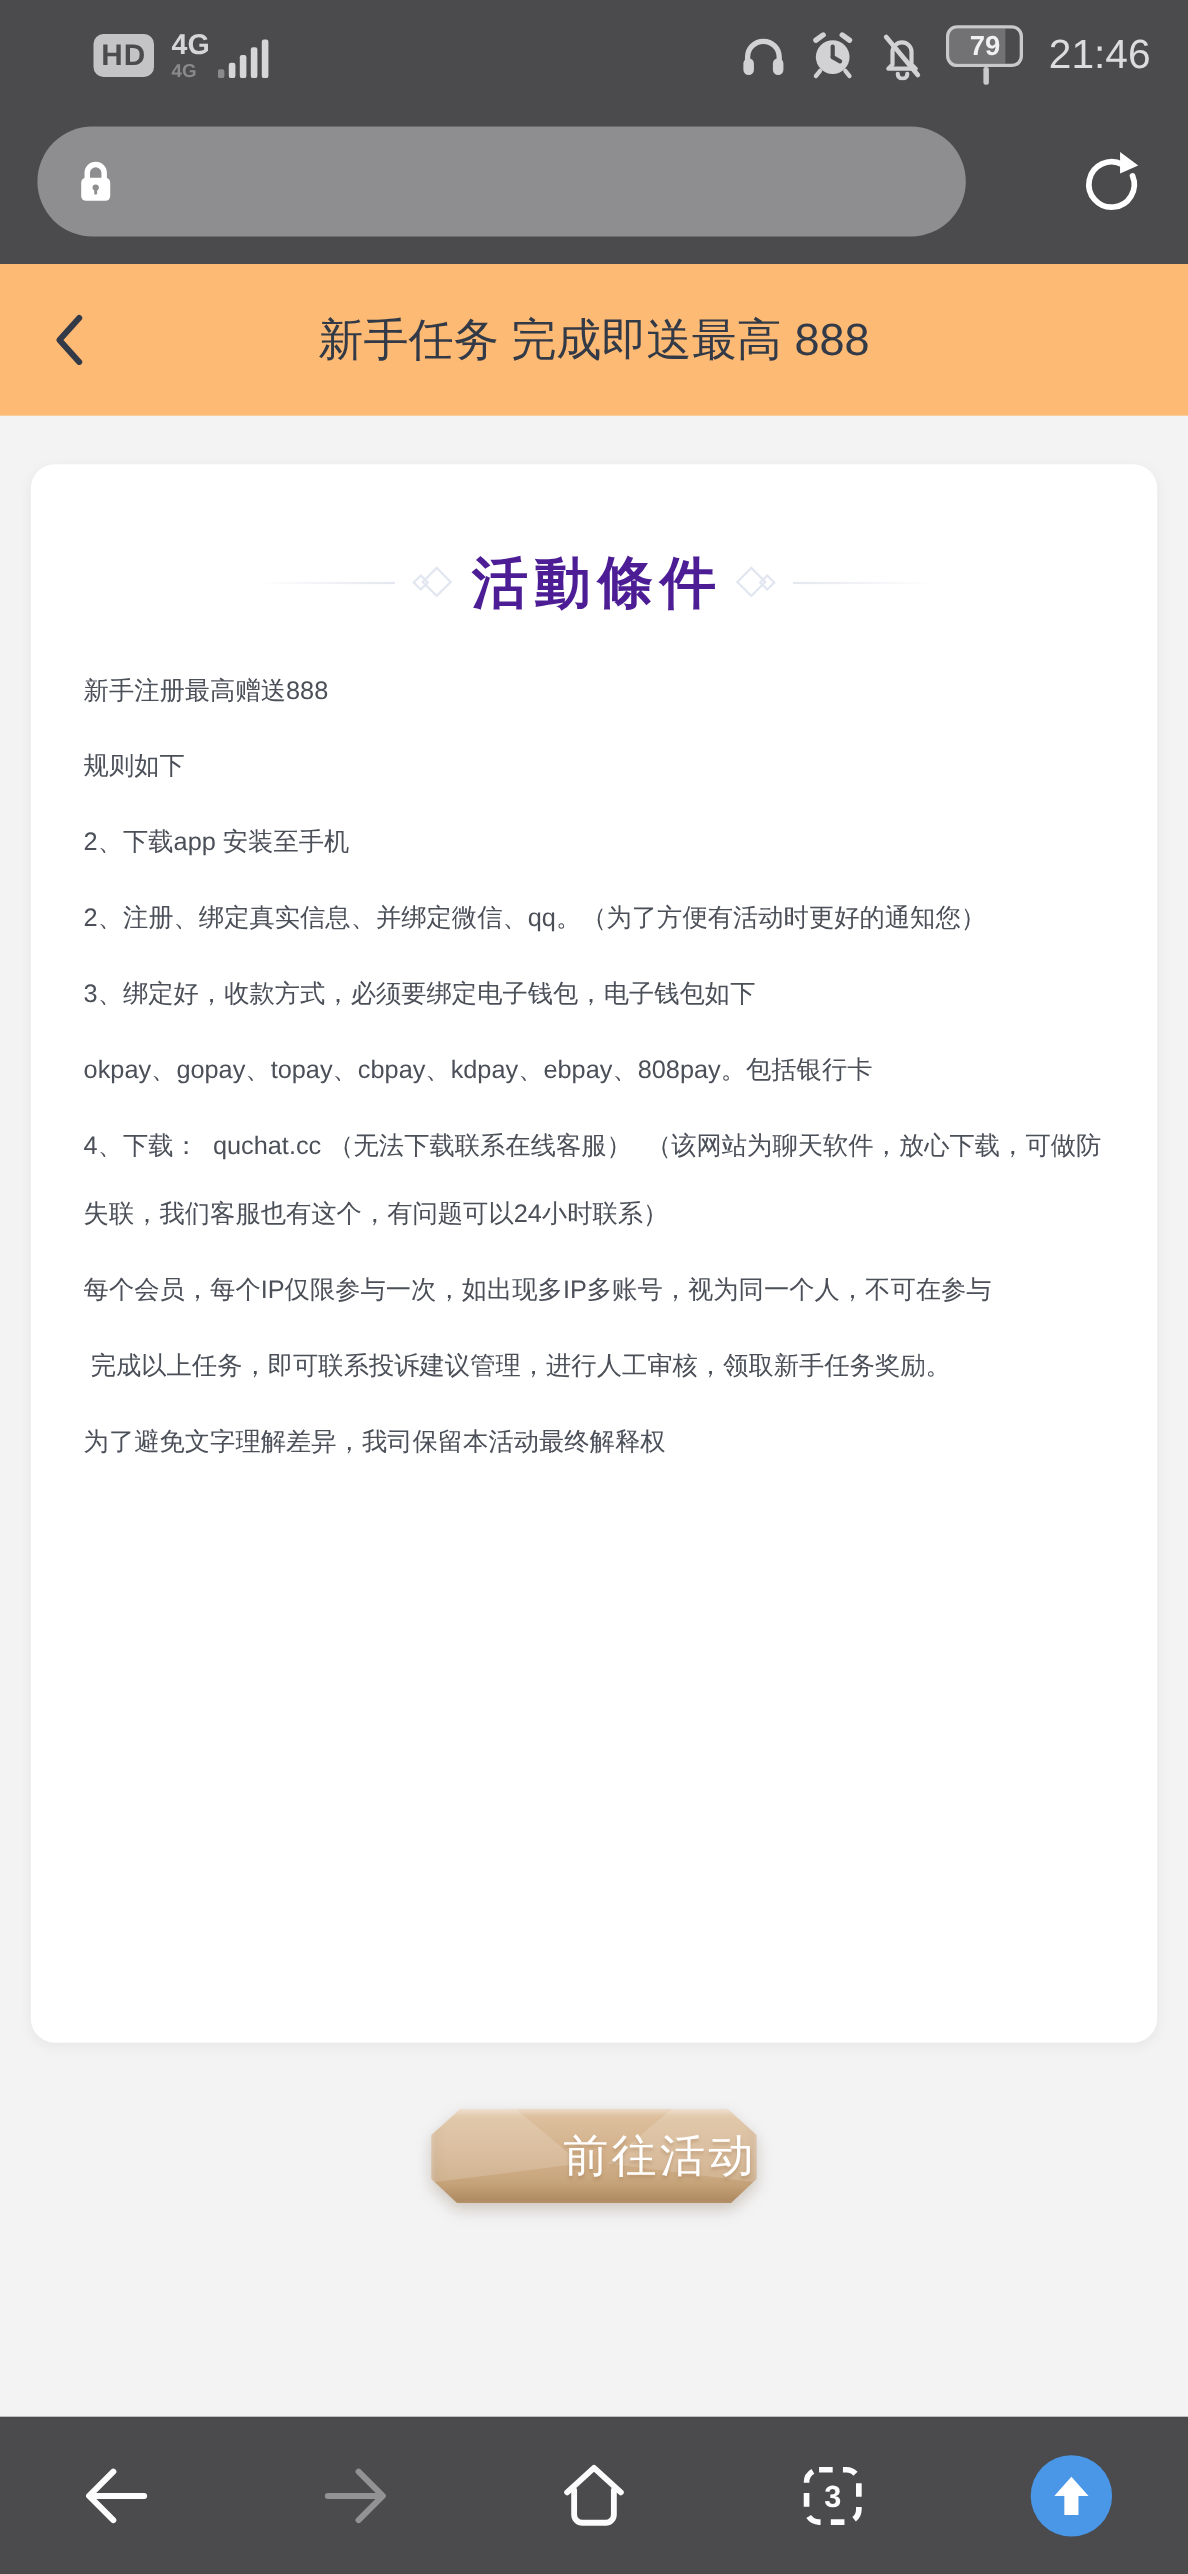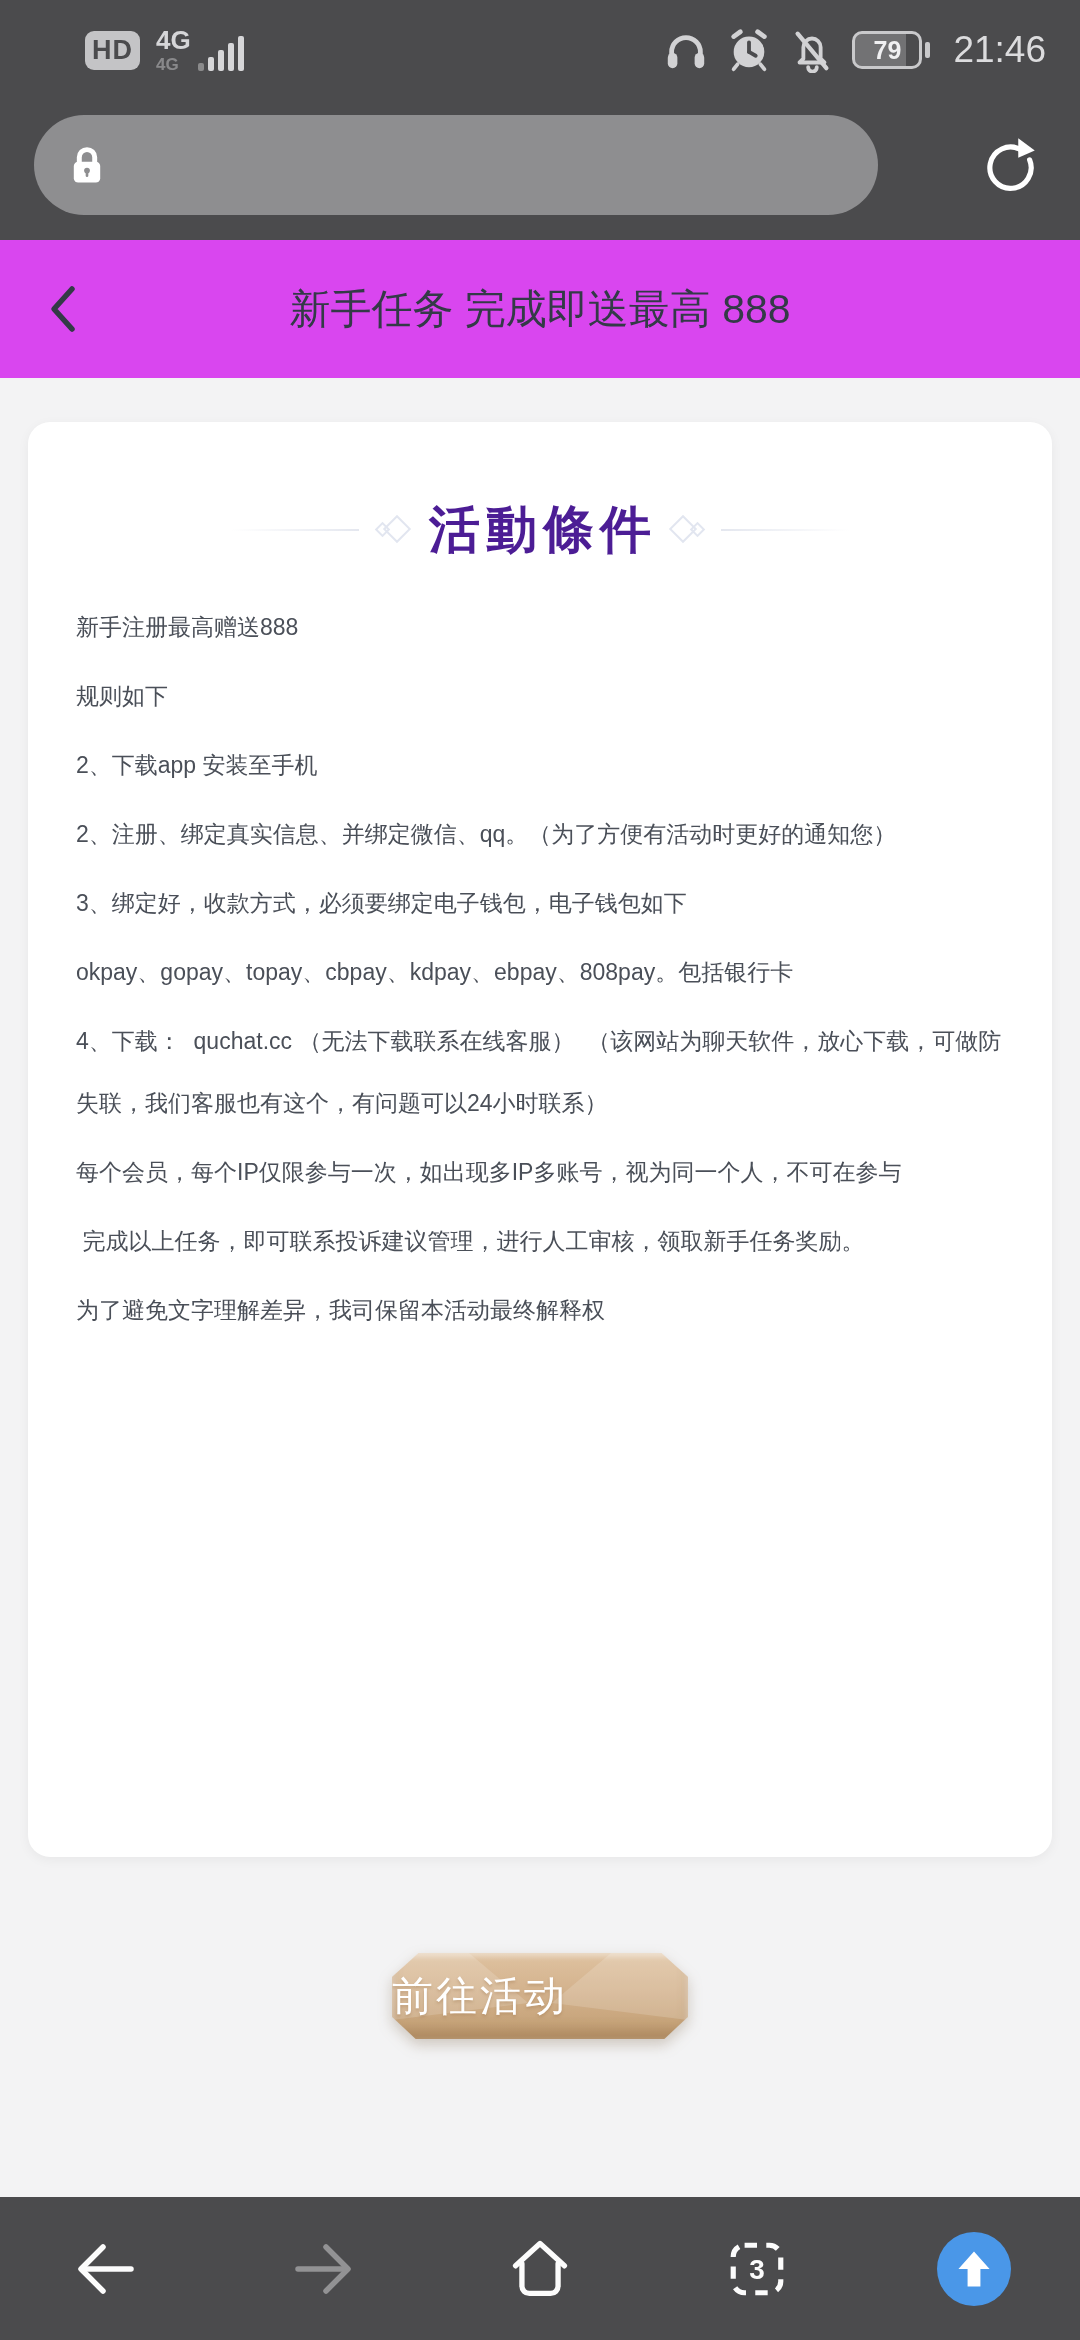--- a/index.html
+++ b/index.html
@@ -24,21 +24,21 @@
   .battery-nub { width:5px; height:16px; background:#c9c9cb; border-radius:2px; margin-left:3px; }
 
   .url-row { position:absolute; top:90px; left:0; width:100%; height:150px; display:flex; align-items:center; padding:0 34px; }
   .url-pill { width:844px; height:100px; background:#8e8e90; border-radius:50px; display:flex; align-items:center; padding:0 34px; overflow:hidden; }
   .url-text { font-size:44px; white-space:nowrap; overflow:hidden; margin-left:22px; }
   .url-domain { color:#ffffff; }
   .url-path { color:#c6c6c8; }
   .refresh-btn { margin-left:auto; width:72px; height:72px; display:flex; align-items:center; justify-content:center; }
 
   
-  .page-header { position:absolute; top:240px; left:0; width:100%; height:138px; background:#d946ef; display:flex; align-items:center; justify-content:center; box-shadow:0 1px 0 #e5e5e6; }
+  .page-header { position:absolute; top:240px; left:0; width:100%; height:138px; background:#fdba74; display:flex; align-items:center; justify-content:center; box-shadow:0 1px 0 #e5e5e6; }
   .back-btn { position:absolute; left:28px; top:0; height:100%; width:70px; display:flex; align-items:center; justify-content:center; }
   .page-title { font-size:41px; color:#333a47; }
 
   
   .content { position:absolute; top:378px; left:0; width:100%; height:1819px; background:#f3f3f4; }
   .card { position:absolute; top:44px; left:28px; width:1024px; height:1435px; background:#ffffff; border-radius:22px; box-shadow:0 3px 12px rgba(0,0,0,.05); padding:0 48px; overflow:hidden; }
   .card-title-row { margin-top:82px; display:flex; align-items:center; justify-content:center; gap:16px; height:52px; }
   .card-title { font-size:51px; font-weight:bold; color:#4c1d95; letter-spacing:6px; margin-right:-6px; }
   .orn-line { width:128px; height:2px; }
   .orn-line.left { background:linear-gradient(90deg, rgba(232,234,240,0), #e4e7ef); }
@@ -47,25 +47,25 @@
   .dia { position:absolute; border:2px solid #e2e6f0; transform:rotate(45deg); }
   .dia-big { width:20px; height:20px; top:8px; left:12px; }
   .dia-small { width:11px; height:11px; top:13px; left:2px; }
   .orn-diamonds.flip { transform:scaleX(-1); }
 
   .card-body { margin-top:40px; }
   .card-body p { font-size:23px; line-height:62px; color:#4a4f58; margin-bottom:7px; white-space:pre-wrap; word-break:break-all; }
 
   
   .go-btn-wrap { position:absolute; top:1539px; left:0; width:100%; display:flex; justify-content:center; filter:drop-shadow(0 6px 7px rgba(110,85,55,.28)); }
-  .go-btn { position:relative; width:296px; height:86px; display:flex; align-items:center; justify-content:flex-start;
+  .go-btn { position:relative; width:296px; height:86px; display:flex; align-items:center; justify-content:flex-end;
             background:linear-gradient(180deg,#decoa0 0%, #d4b48f 8%, #cba980 55%, #c29e72 100%);
             background:linear-gradient(180deg,#dfc2a0 0%, #d3b28d 45%, #c19d71 100%);
             clip-path:polygon(9% 0, 91% 0, 100% 28%, 100% 74%, 92% 100%, 8% 100%, 0 74%, 0 28%);
-            box-shadow:inset 0 3px 6px rgba(255,255,255,.5), inset 0 -10px 12px rgba(125,90,55,.28);margin-top:36px; }
+            box-shadow:inset 0 3px 6px rgba(255,255,255,.5), inset 0 -10px 12px rgba(125,90,55,.28); }
   .go-btn::before { content:""; position:absolute; inset:0; background:rgba(255,255,255,.16);
             clip-path:polygon(0 0, 26% 0, 46% 58%, 0 78%); }
   .go-btn::after { content:""; position:absolute; inset:0; background:rgba(255,255,255,.16);
             clip-path:polygon(74% 0, 100% 0, 100% 78%, 54% 58%); }
   .go-btn span { position:relative; z-index:2; color:#ffffff; font-size:41px; letter-spacing:3px; text-shadow:0 2px 3px rgba(150,110,70,.35); }
 
   
   .nav-bar { position:absolute; bottom:0; left:0; width:100%; height:143px; background:#4b4b4d; display:flex; align-items:center; justify-content:space-between; padding:0 64px; }
   .nav-slot { width:84px; height:84px; display:flex; align-items:center; justify-content:center; }
   .scroll-top-btn { width:74px; height:74px; border-radius:50%; background:#4a97e8; display:flex; align-items:center; justify-content:center; }
@@ -106,21 +106,21 @@
           <line x1="24" y1="26" x2="24" y2="16" stroke="#4b4b4d" stroke-width="4" stroke-linecap="round"></line>
           <line x1="24" y1="26" x2="31" y2="30" stroke="#4b4b4d" stroke-width="4" stroke-linecap="round"></line>
           <line x1="12" y1="39" x2="8" y2="44" stroke="#d2d2d4" stroke-width="4" stroke-linecap="round"></line>
           <line x1="36" y1="39" x2="40" y2="44" stroke="#d2d2d4" stroke-width="4" stroke-linecap="round"></line>
         </svg>
         <svg width="46" height="46" viewBox="0 0 48 48">
           <path d="M15 33 V21 a9 9 0 0 1 18 0 V33 l4 4 H11 Z" stroke="#d2d2d4" stroke-width="4" fill="none" stroke-linejoin="round"></path>
           <path d="M20 42 a4.5 4.5 0 0 0 9 0" stroke="#d2d2d4" stroke-width="4" fill="none" stroke-linecap="round"></path>
           <line x1="9" y1="7" x2="39" y2="43" stroke="#d2d2d4" stroke-width="4.5" stroke-linecap="round"></line>
         </svg>
-        <div style="display:flex;align-items:center;">
+        <div style="display:flex;align-items:center;flex-direction:column;">
           <div class="battery">
             <div class="battery-fill"></div>
             <span class="battery-num">79</span>
           </div>
           <div class="battery-nub"></div>
         </div>
         <span class="time-text">21:46</span>
       </div>
     </div>
 

